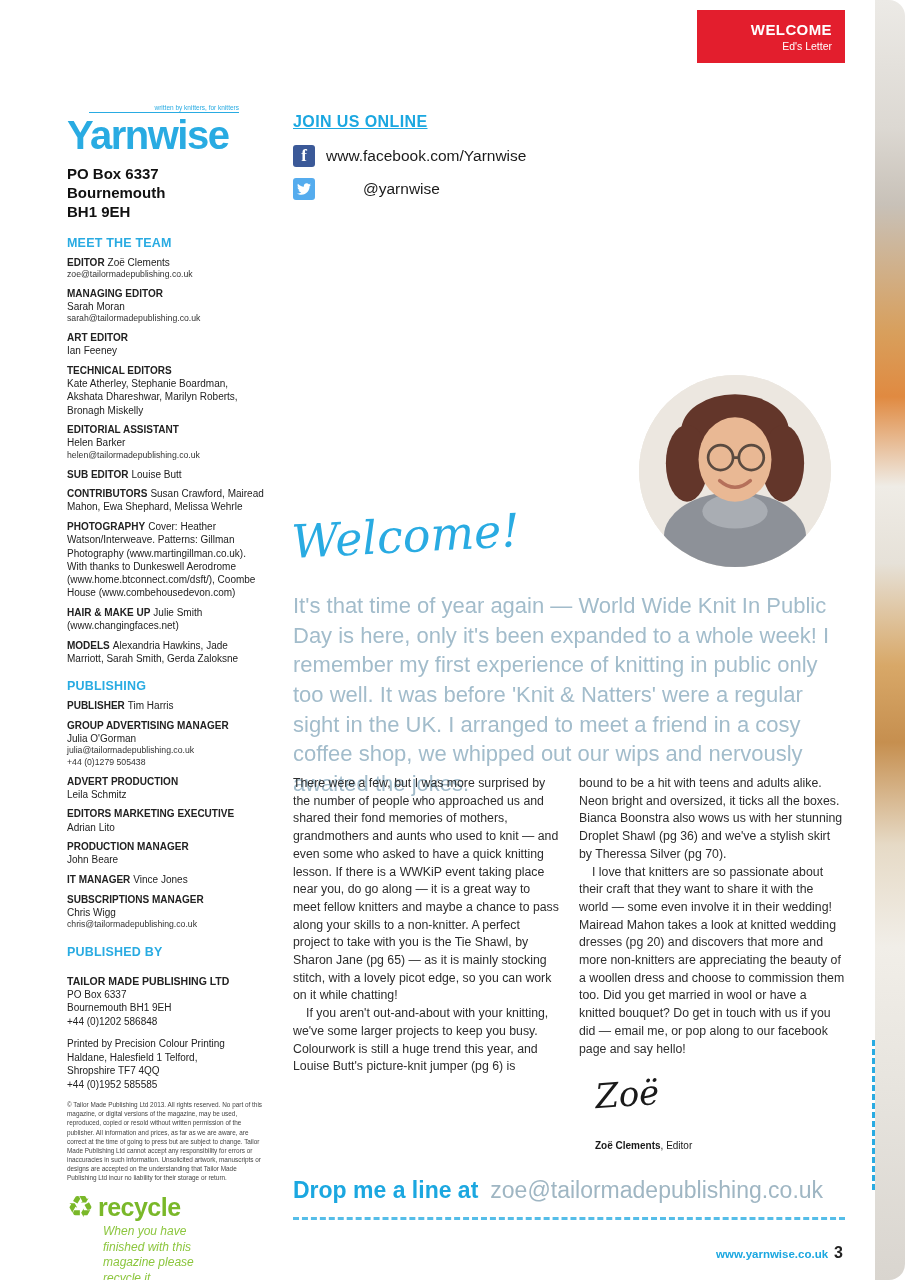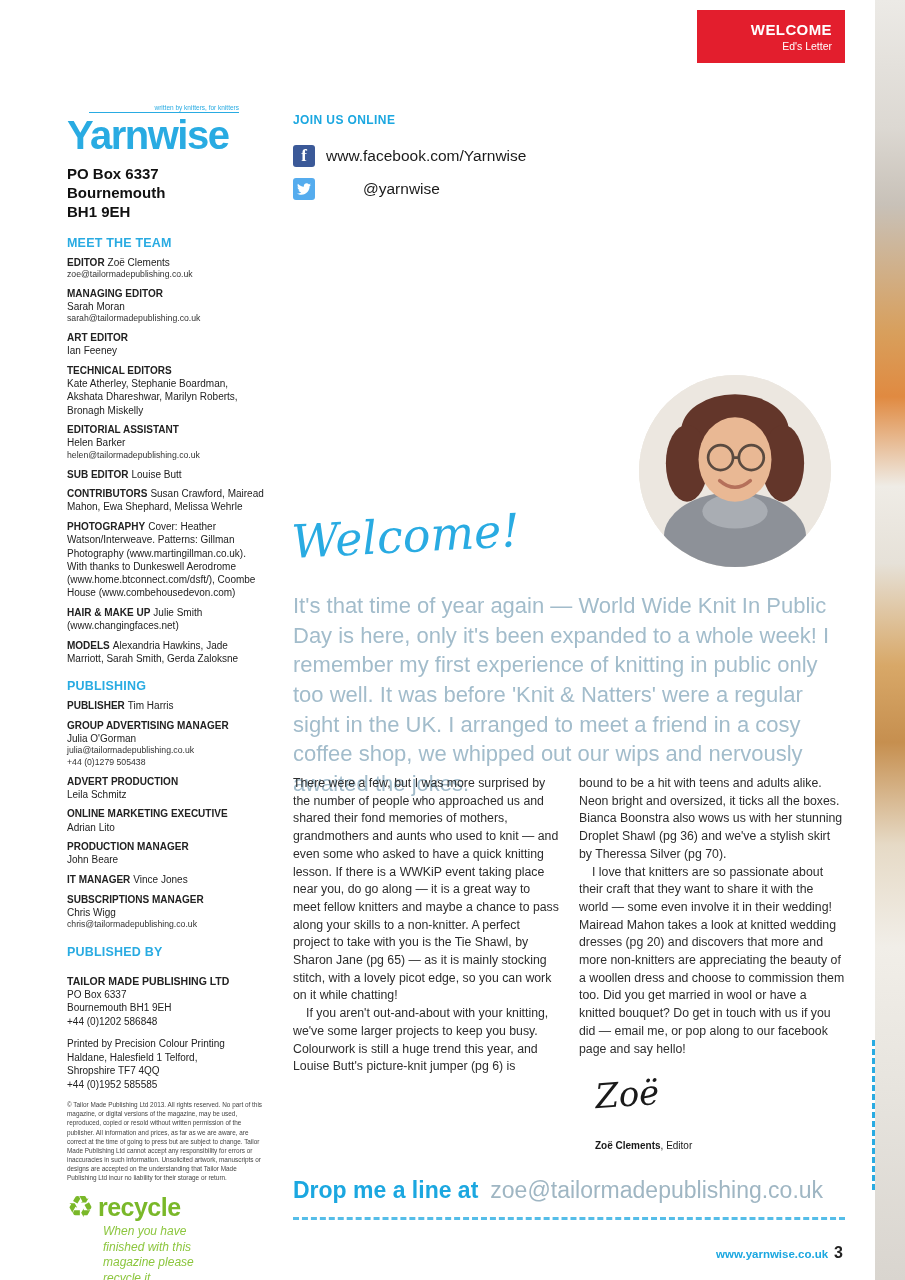--- a/index.html
+++ b/index.html
@@ -1,18 +1,18 @@
 <!DOCTYPE html>
 <html><head>
 <meta charset="utf-8">
 <style>
   html,body { margin:0; padding:0; background:#ffffff; }
   #page {
     position:relative; width:905px; height:1280px; background:#ffffff;
-    overflow:hidden; font-family:"Liberation Sans", sans-serif; color:#222;
+    overflow:hidden; font-family:"Liberation Sans", sans-serif; color:#222;border-radius:16px;
   }
 
   
   .badge {
     position:absolute; top:10px; right:60px; width:148px; height:53px;
     background:#e31e2d; color:#fff; box-sizing:border-box;
     display:flex; flex-direction:column; justify-content:center; align-items:flex-end;
     padding-right:13px;
   }
   .badge-title { font-weight:bold; font-size:15px; letter-spacing:.4px; }
@@ -51,21 +51,21 @@
   .pub-lines { font-size:10px; line-height:1.35; }
   .printer { margin-top:9px; }
   .legal { font-size:6.4px; color:#444; line-height:1.42; margin-top:9px; }
   .recycle { margin-top:10px; display:flex; align-items:center; gap:4px; color:#7ab829; }
   .recycle-icon { font-size:30px; line-height:1; }
   .recycle-label { font-size:25px; font-weight:bold; letter-spacing:-.5px; }
   .recycle-note { font-size:12px; color:#8cc63e; margin:2px 0 0 36px; line-height:1.3; font-style:italic; width:120px; }
 
   
   .main { position:absolute; left:293px; top:113px; width:552px; height:1150px; }
-  .join-heading { position:absolute; top:0; left:0; font-size:12px; font-weight:bold; color:#1ba7e0; letter-spacing:.4px; }
+  .join-heading { position:absolute; top:0; left:0; font-size:16px; font-weight:bold; color:#1ba7e0; letter-spacing:.4px;text-decoration:underline; }
   .social-row { position:absolute; left:0; display:flex; align-items:center; gap:11px; }
   .social-row.fb { top:32px; }
   .social-row.tw { top:65px;gap:48px; }
   .sq-icon {
     width:22px; height:22px; border-radius:3px; display:flex; align-items:center;
     justify-content:center; color:#fff; font-weight:bold; flex:0 0 auto;
   }
   .fb-icon { background:#3b5998; font-family:"Liberation Serif", serif; font-size:17px; }
   .tw-icon { background:#55acee; }
   .social-label { font-size:15.5px; color:#1a1a1a; }
@@ -156,21 +156,21 @@
 
     <div class="mh-heading">PUBLISHING</div>
     <div>
 
         <div class="entry"><span class="role">PUBLISHER</span><span>Tim Harris</span></div>
 
         <div class="entry block"><span class="role">GROUP ADVERTISING MANAGER</span><span>Julia O'Gorman</span><div class="email">julia@tailormadepublishing.co.uk</div><div class="email">+44 (0)1279 505438</div></div>
 
         <div class="entry block"><span class="role">ADVERT PRODUCTION</span><span>Leila Schmitz</span></div>
 
-        <div class="entry block"><span class="role">ONLINE MARKETING EXECUTIVE</span><span>Adrian Lito</span></div>
+        <div class="entry block"><span class="role">EDITORS MARKETING EXECUTIVE</span><span>Adrian Lito</span></div>
 
 
         <div class="entry block"><span class="role">PRODUCTION MANAGER</span><span>John Beare</span></div>
 
         <div class="entry"><span class="role">IT MANAGER</span><span>Vince Jones</span></div>
 
         <div class="entry block"><span class="role">SUBSCRIPTIONS MANAGER</span><span>Chris Wigg</span><div class="email">chris@tailormadepublishing.co.uk</div></div>
       </div>
 
     <div class="mh-heading">PUBLISHED BY</div>

